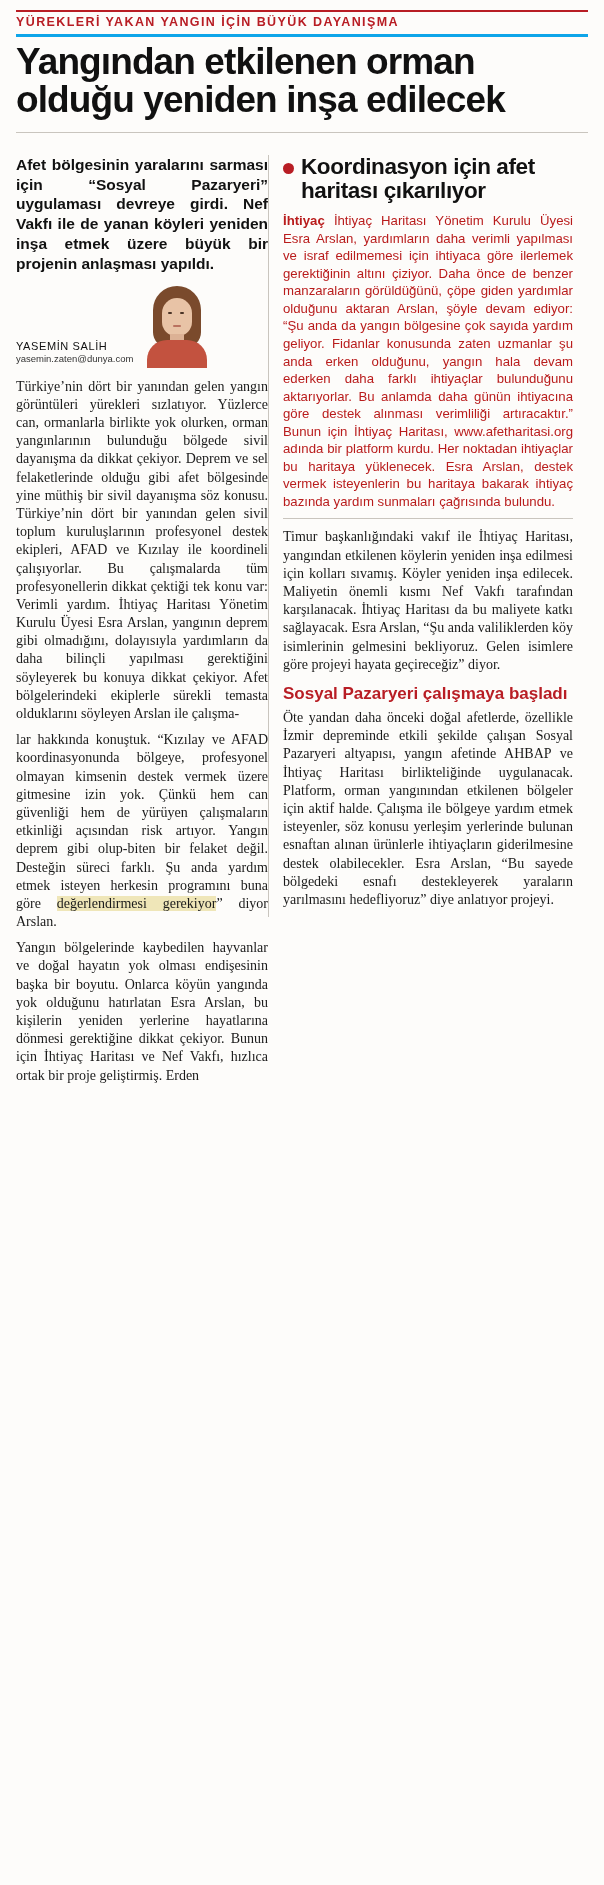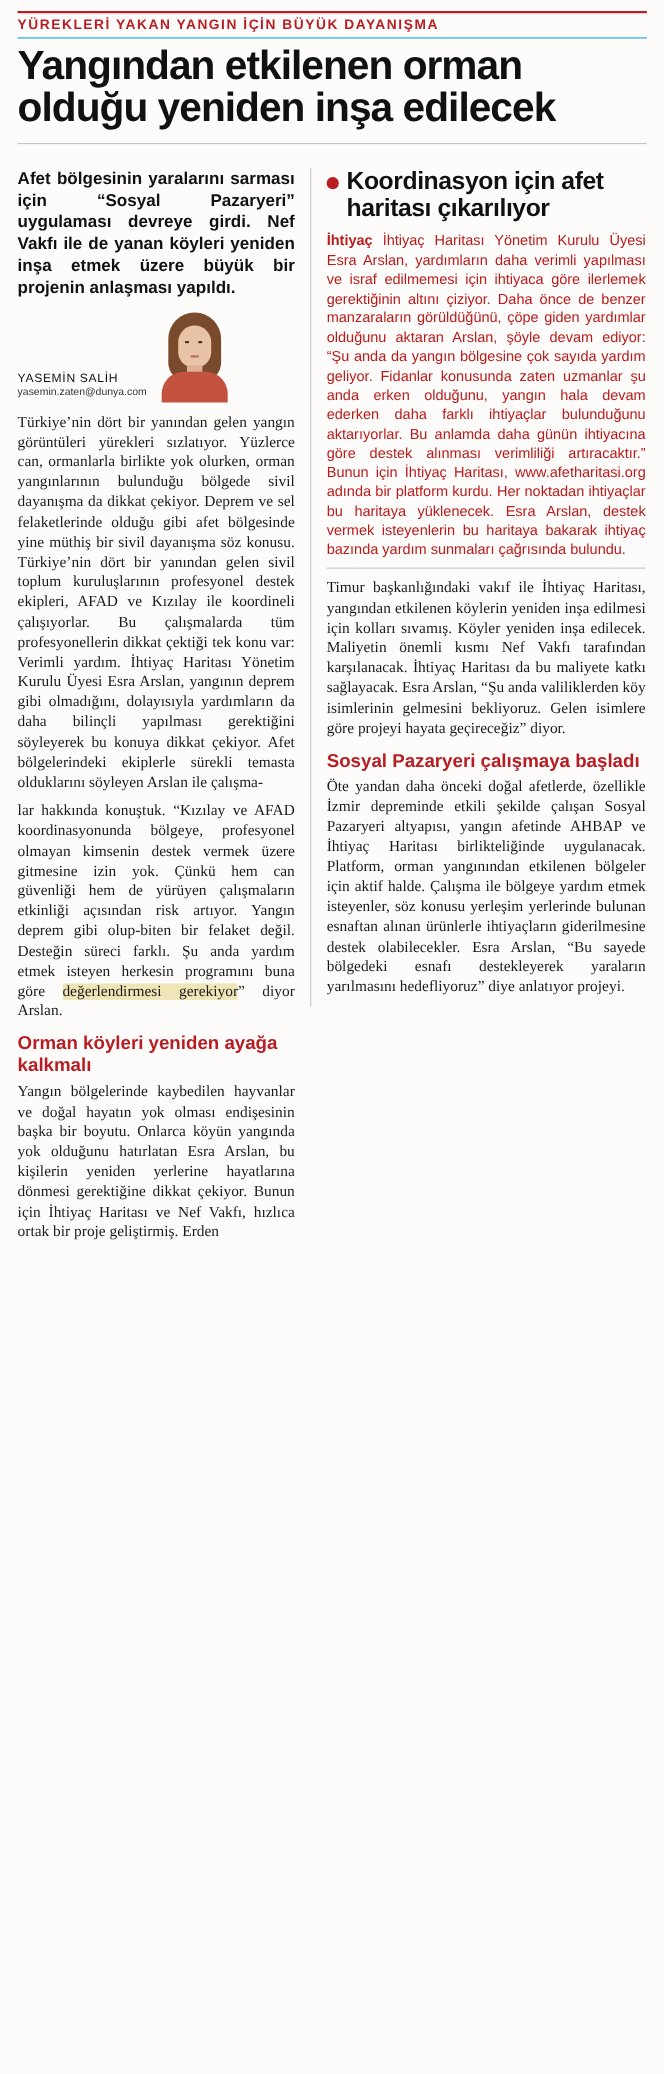--- a/index.html
+++ b/index.html
@@ -25,21 +25,21 @@
     box-sizing: border-box;
   }
   .inner {
     padding: 10px 16px 8px 16px;
     box-sizing: border-box;
     width: 604px;
   }
   
   .kicker-wrap {
     border-top: 2px solid #b81d24;
-    border-bottom: 1px solid #0ea5e9;
+    border-bottom: 3px solid #0ea5e9;
     padding: 4px 0 4px 0;
     margin-bottom: 6px;
   }
   .kicker {
     font-family: "Liberation Sans", sans-serif;
     font-weight: bold;
     font-size: 12.5px;
     letter-spacing: 1.4px;
     color: #b81d24;
     text-transform: uppercase;
@@ -55,21 +55,20 @@
     color: #111111;
     margin: 4px 0 12px 0;
   }
   .rule-under-head {
     border-bottom: 1px solid #c9c5be;
     margin-bottom: 10px;
   }
   
   .cols {
     display: flex;
-    gap: 14px;
     align-items: flex-start;
     margin-top: 22px;
   }
   .col-left {
     width: 252px;
     flex: 0 0 252px;
   }
   .col-right {
     width: 290px;
     flex: 0 0 290px;
@@ -254,21 +253,20 @@
             <div class="p-mouth"></div>
             <div class="p-neck"></div>
             <div class="p-body"></div>
           </div>
         </div>
 
         <div class="body-text">
           <p>Türkiye’nin dört bir yanından gelen yangın görüntüleri yürekleri sızlatıyor. Yüzlerce can, ormanlarla birlikte yok olurken, orman yangınlarının bulunduğu bölgede sivil dayanışma da dikkat çekiyor. Deprem ve sel felaketlerinde olduğu gibi afet bölgesinde yine müthiş bir sivil dayanışma söz konusu. Türkiye’nin dört bir yanından gelen sivil toplum kuruluşlarının profesyonel destek ekipleri, AFAD ve Kızılay ile koordineli çalışıyorlar. Bu çalışmalarda tüm profesyonellerin dikkat çektiği tek konu var: Verimli yardım. İhtiyaç Haritası Yönetim Kurulu Üyesi Esra Arslan, yangının deprem gibi olmadığını, dolayısıyla yardımların da daha bilinçli yapılması gerektiğini söyleyerek bu konuya dikkat çekiyor. Afet bölgelerindeki ekiplerle sürekli temasta olduklarını söyleyen Arslan ile çalışma-</p>
           <p>lar hakkında konuştuk. “Kızılay ve AFAD koordinasyonunda bölgeye, profesyonel olmayan kimsenin destek vermek üzere gitmesine izin yok. Çünkü hem can güvenliği hem de yürüyen çalışmaların etkinliği açısından risk artıyor. Yangın deprem gibi olup-biten bir felaket değil. Desteğin süreci farklı. Şu anda yardım etmek isteyen herkesin programını buna göre <span class="highlight">değerlendirmesi gerekiyor</span>” diyor Arslan.</p>
 
-          <div class="subhead">Orman köyleri yeniden ayağa kalkmalı</div>
 
           <p>Yangın bölgelerinde kaybedilen hayvanlar ve doğal hayatın yok olması endişesinin başka bir boyutu. Onlarca köyün yangında yok olduğunu hatırlatan Esra Arslan, bu kişilerin yeniden yerlerine hayatlarına dönmesi gerektiğine dikkat çekiyor. Bunun için İhtiyaç Haritası ve Nef Vakfı, hızlıca ortak bir proje geliştirmiş. Erden</p>
         </div>
       </div>
 
       <div class="col-right">
 
         <div class="side-title-row">
           <div class="side-bullet"></div>
           <div class="side-title">Koordinasyon için afet haritası çıkarılıyor</div>

